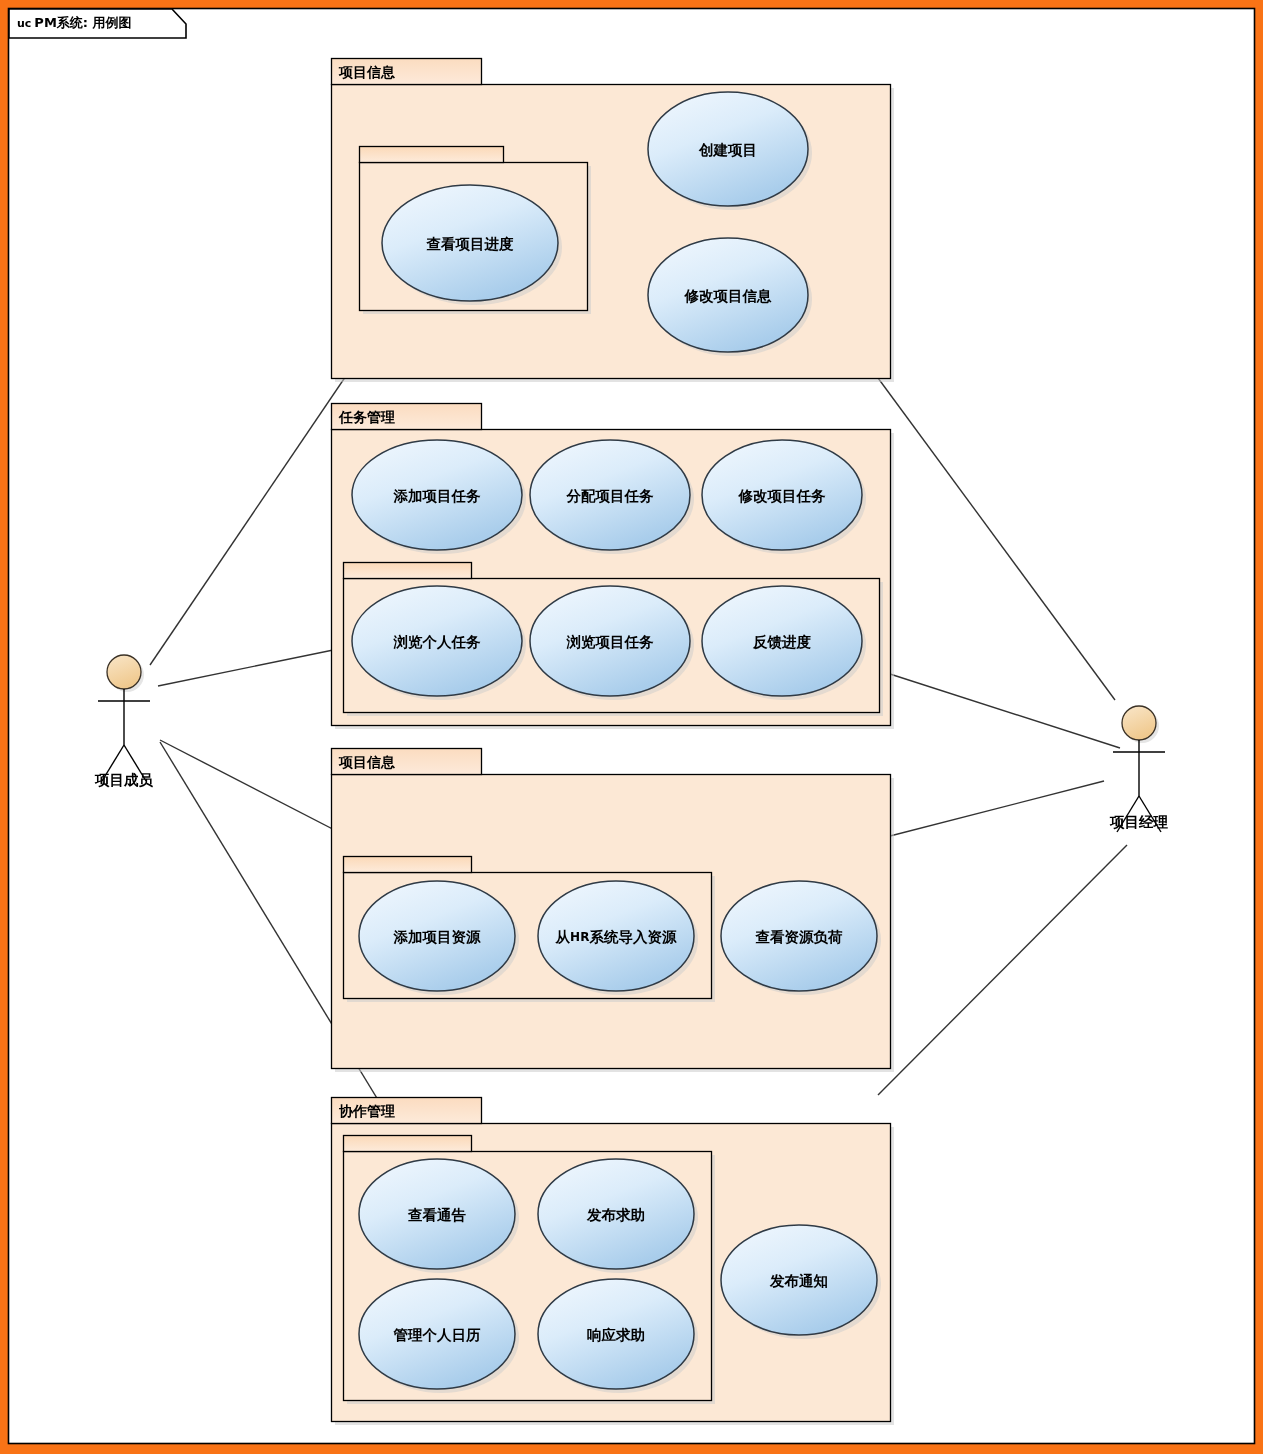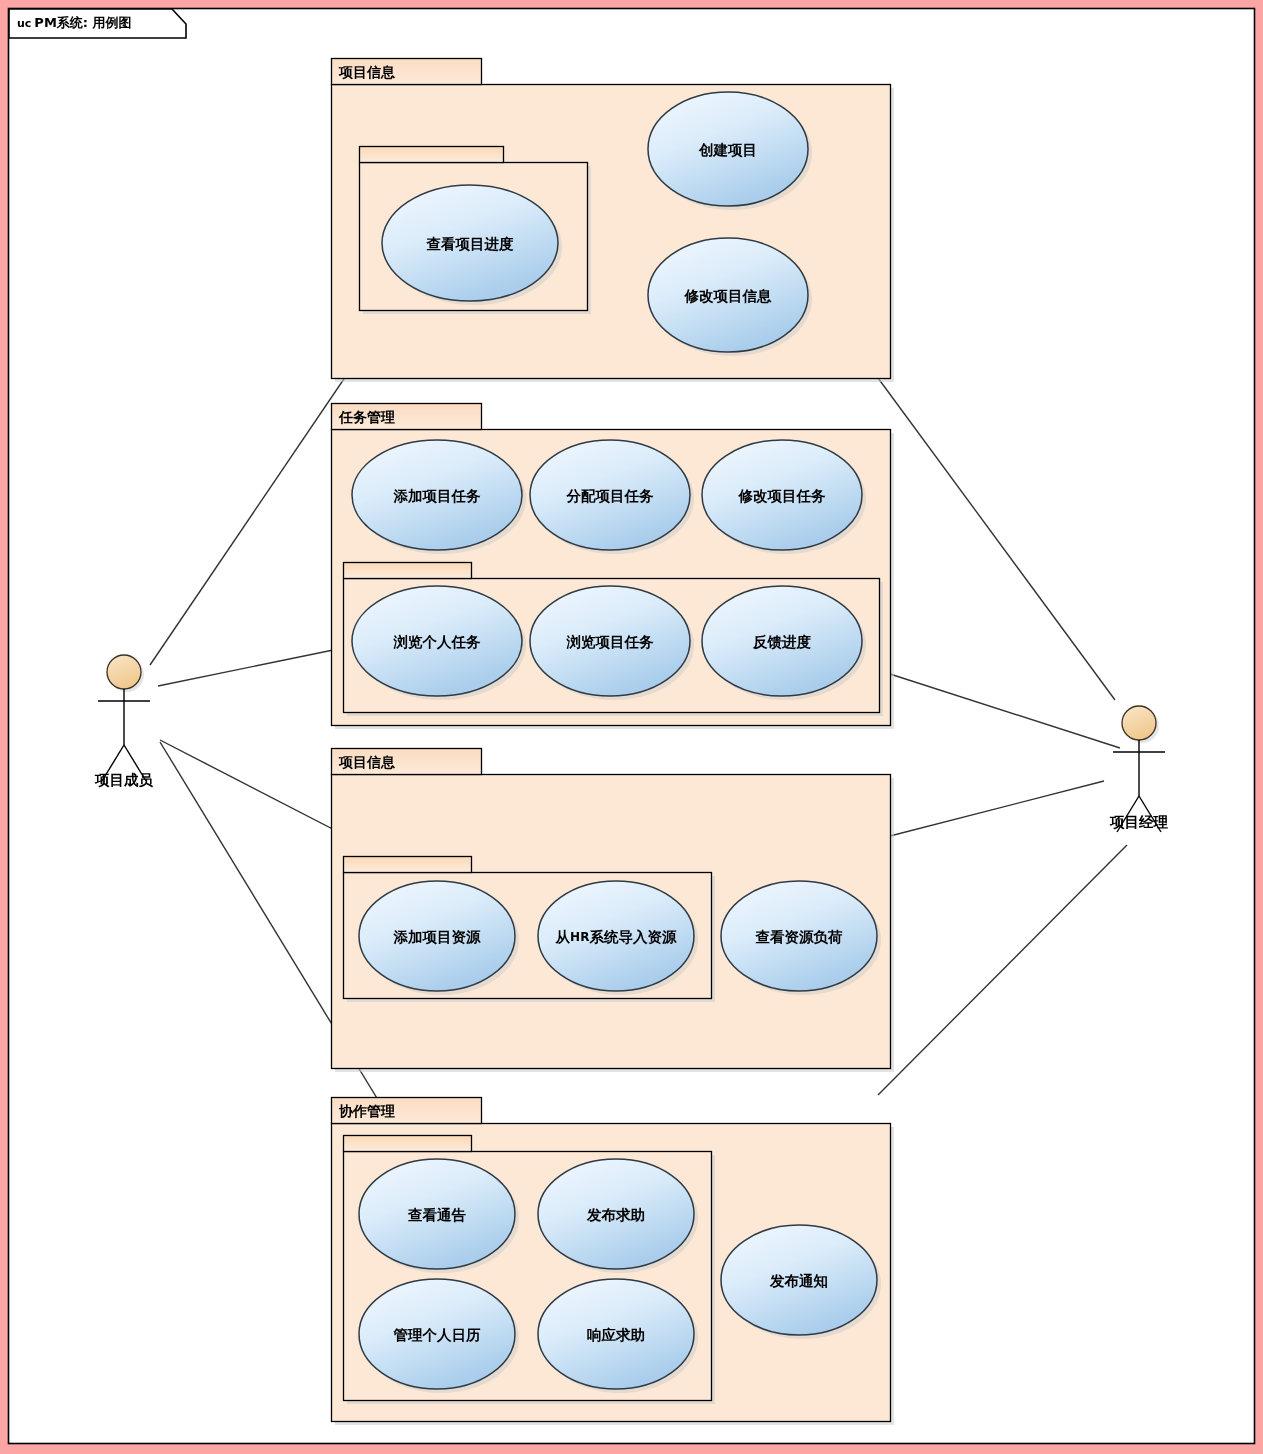--- a/index.html
+++ b/index.html
@@ -5,21 +5,21 @@
   * { box-sizing: border-box; }
   html, body {
     margin: 0; padding: 0;
     background: #ffffff;
     font-family: "DejaVu Sans", "Liberation Sans", sans-serif;
   }
   #stage {
     position: relative;
     width: 1263px;
     height: 1454px;
-    background: #fca5a5;
+    background: #f97316;
     overflow: hidden;
   }
   svg.layer {
     position: absolute;
     top: 0; left: 0;
     width: 1263px;
     height: 1454px;
   }
   text { font-family: "DejaVu Sans", "Liberation Sans", sans-serif; }
   .frame-title {

